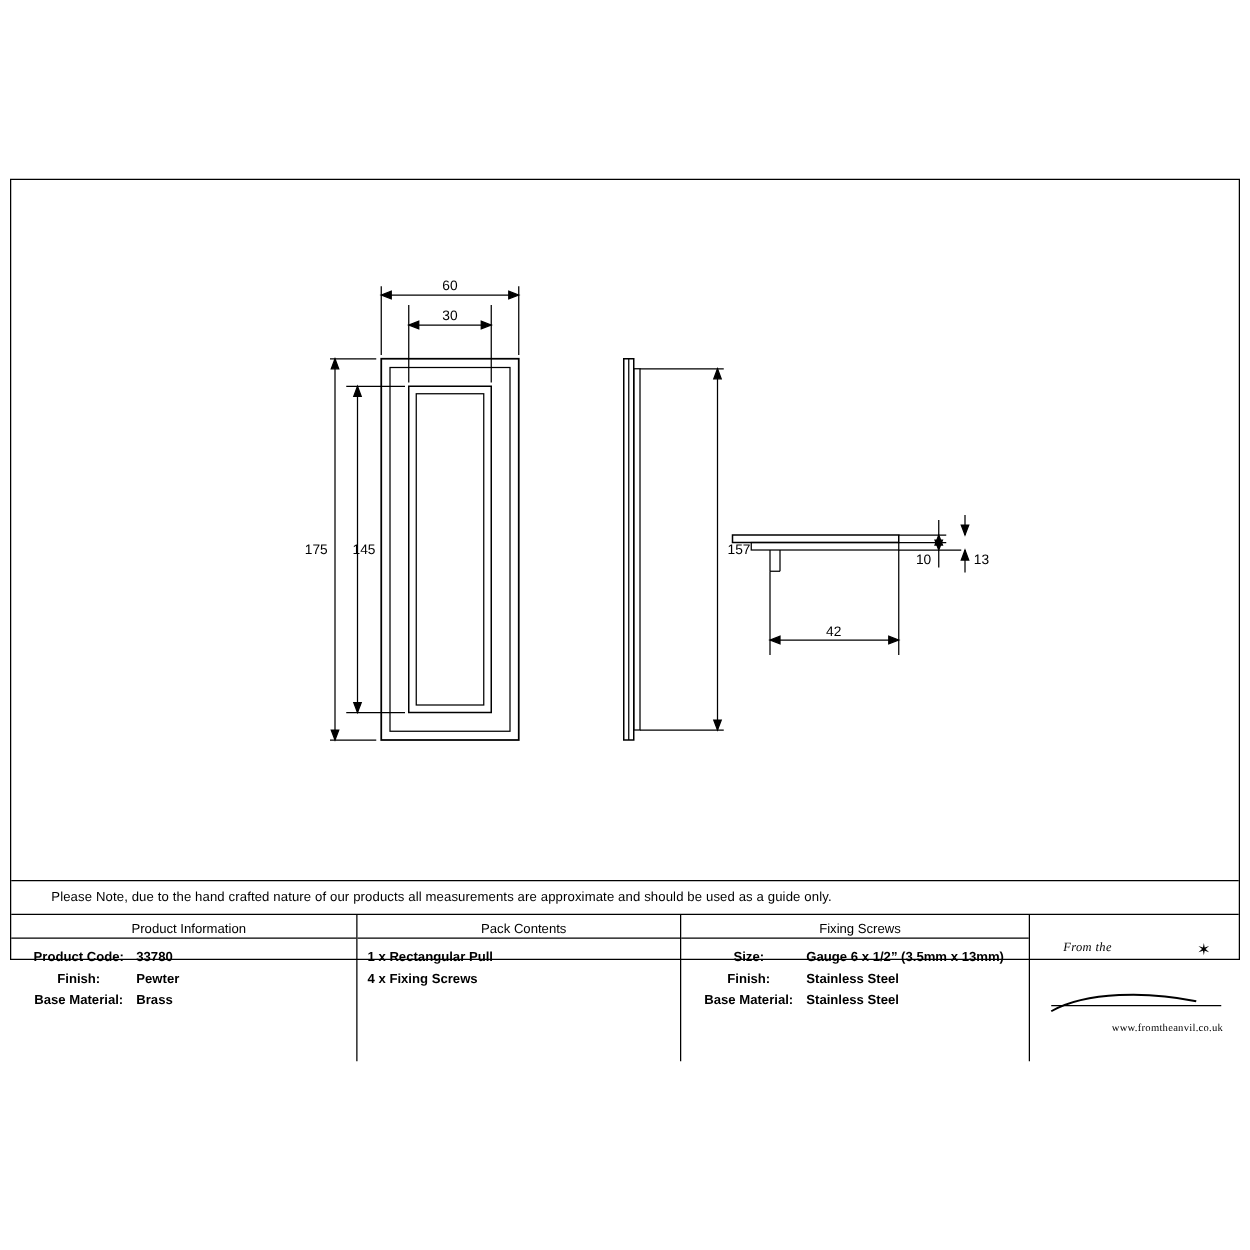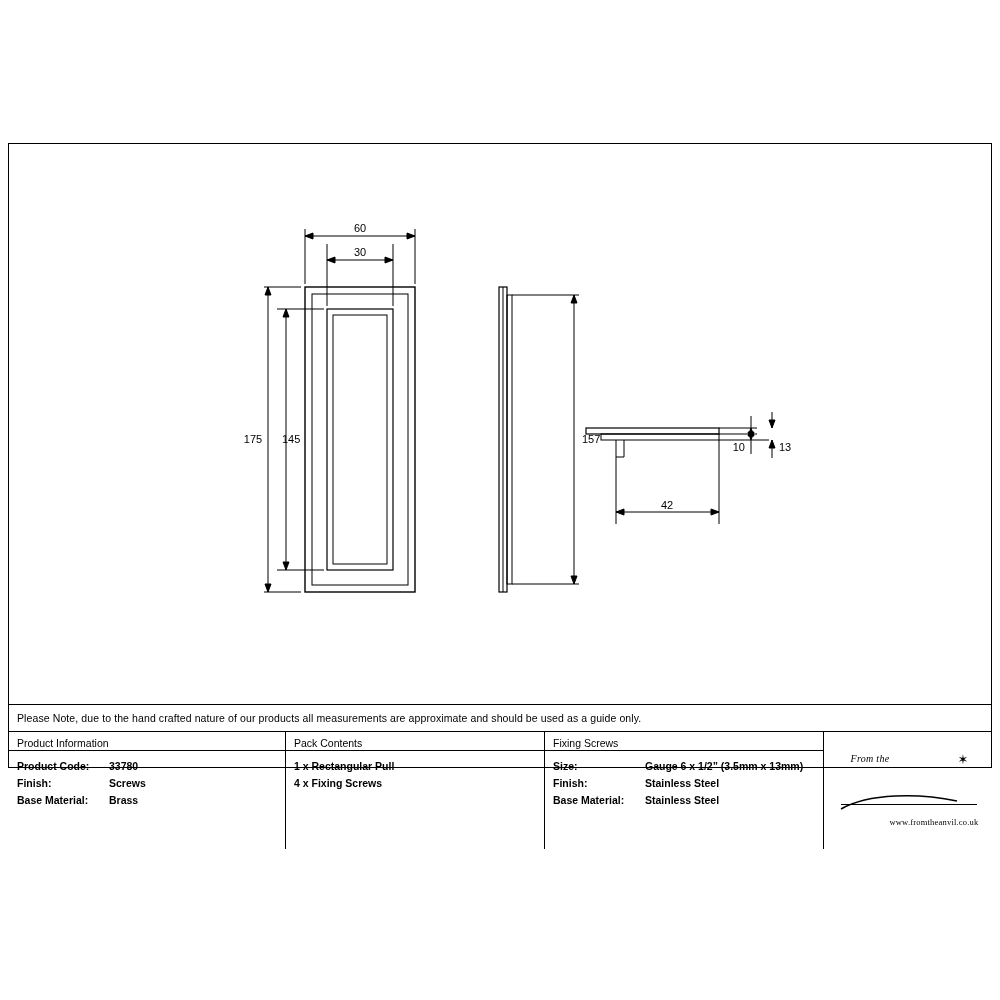--- a/index.html
+++ b/index.html
@@ -46,36 +46,38 @@
     border-top: 1px solid #000;
     border-bottom: 1px solid #000;
     box-sizing: border-box;
     display: flex;
     align-items: center;
   }
   .note-text {
     font-size: 10.5px;
     padding-left: 8px;
     letter-spacing: 0.1px;
+    margin-left: 24px;
   }
 
   
   .info {
     position: absolute;
     left: 0;
     top: 588px;
     width: 982px;
     height: 117px;
     display: flex;
   }
   .col {
     box-sizing: border-box;
     border-right: 1px solid #000;
     height: 100%;
     position: relative;
+    text-align: center;
   }
   .col:last-child { border-right: none; }
   .col-1 { width: 277px; }
   .col-2 { width: 259px; }
   .col-3 { width: 279px; }
   .col-4 { width: 167px; }
 
   .col-head {
     font-size: 10.5px;
     padding: 5px 0 0 8px;
@@ -261,21 +263,21 @@
 
     <div class="col col-1">
       <div class="col-head">Product Information</div>
       <div class="rows">
         <div class="row">
           <span class="k">Product Code:</span>
           <span class="v">33780</span>
         </div>
         <div class="row">
           <span class="k">Finish:</span>
-          <span class="v">Screws</span>
+          <span class="v">Pewter</span>
         </div>
         <div class="row">
           <span class="k">Base Material:</span>
           <span class="v">Brass</span>
         </div>
       </div>
     </div>
 
     <div class="col col-2">
       <div class="col-head">Pack Contents</div>

